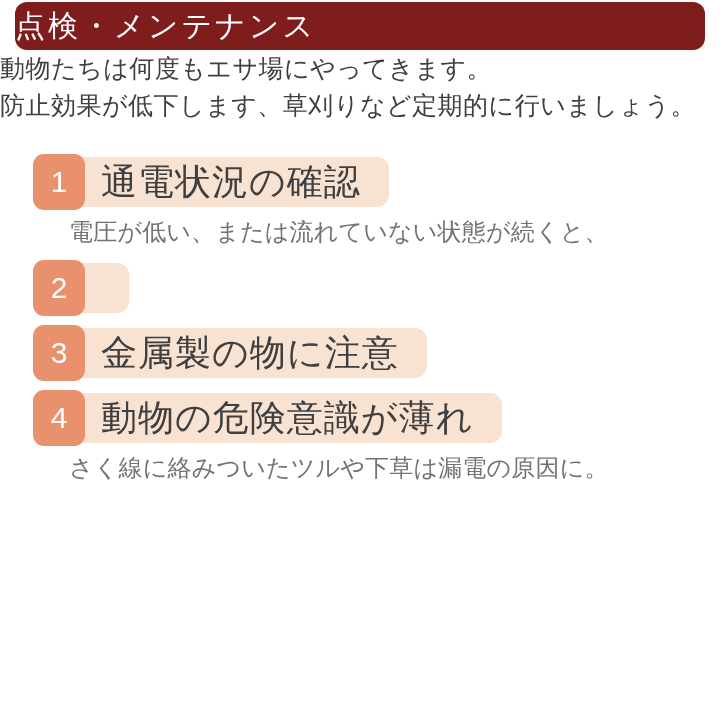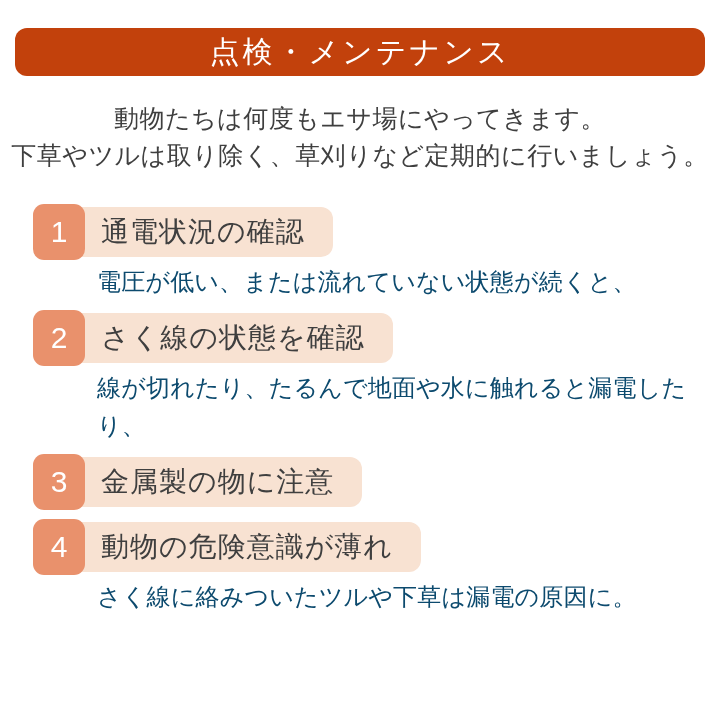--- a/index.html
+++ b/index.html
@@ -7,39 +7,36 @@
     width: 720px; height: 720px;
     background: #FFFFFF;
     font-family: "Liberation Sans", "DejaVu Sans", sans-serif;
     color: #3F3F3F;
     overflow: hidden;
   }
   .page { width: 720px; height: 720px; position: relative; }
 
   
   .title-bar {
-    margin: 28px 15px 0 15px;
+    margin: 2px 15px 0 15px;
     height: 48px;
-    background: #c2410c;
+    background: #7f1d1d;
     border-radius: 12px;
     display: flex;
     align-items: center;
-    justify-content: center;
   }
   .title-bar span {
     color: #FFFFFF;
     font-size: 30px;
     font-weight: 500;
     letter-spacing: 3px;
   }
 
   
   .intro {
-    margin-top: 24px;
-    text-align: center;
     font-size: 25px;
     line-height: 37px;
     color: #3F3F3F;
     letter-spacing: 0.5px;
   }
 
   
   .sections { margin-left: 33px; margin-right: 20px; }
   .section { margin-top: 0; }
   .section + .section { margin-top: 9px; }
@@ -67,73 +64,71 @@
     border-radius: 11px;
     display: flex;
     align-items: center;
     justify-content: center;
     color: #FFFFFF;
     font-size: 30px;
     font-weight: 400;
     flex: 0 0 auto;
   }
   .heading-text {
-    font-size: 28px;
+    font-size: 36px;
     font-weight: 500;
     color: #3F3F3F;
     letter-spacing: 1px;
     white-space: nowrap;
   }
 
   .section-body {
-    margin-left: 64px;
+    margin-left: 36px;
     margin-top: 3px;
     font-size: 24px;
     line-height: 38px;
-    color: #0c4a6e;
+    color: #737373;
     letter-spacing: 0.2px;
   }
 </style>
 </head>
 <body>
 
 <div class="page">
 
   <div class="title-bar">
     <span>点検・メンテナンス</span>
   </div>
 
   <div class="intro">
     <div>動物たちは何度もエサ場にやってきます。</div>
-    <div>下草やツルは取り除く、草刈りなど定期的に行いましょう。</div>
+    <div>防止効果が低下します、草刈りなど定期的に行いましょう。</div>
   </div>
 
   <div class="sections">
 
     <div class="section">
       <div class="section-header">
         <div class="heading-pill">
           <div class="num-badge">1</div>
           <div class="heading-text">通電状況の確認</div>
         </div>
       </div>
       <div class="section-body">
         <div>電圧が低い、または流れていない状態が続くと、</div>
       </div>
     </div>
 
     <div class="section">
       <div class="section-header">
         <div class="heading-pill">
           <div class="num-badge">2</div>
-          <div class="heading-text">さく線の状態を確認</div>
         </div>
       </div>
       <div class="section-body">
-        <div>線が切れたり、たるんで地面や水に触れると漏電したり、</div>
       </div>
     </div>
 
     <div class="section">
       <div class="section-header">
         <div class="heading-pill">
           <div class="num-badge">3</div>
           <div class="heading-text">金属製の物に注意</div>
         </div>
       </div>

